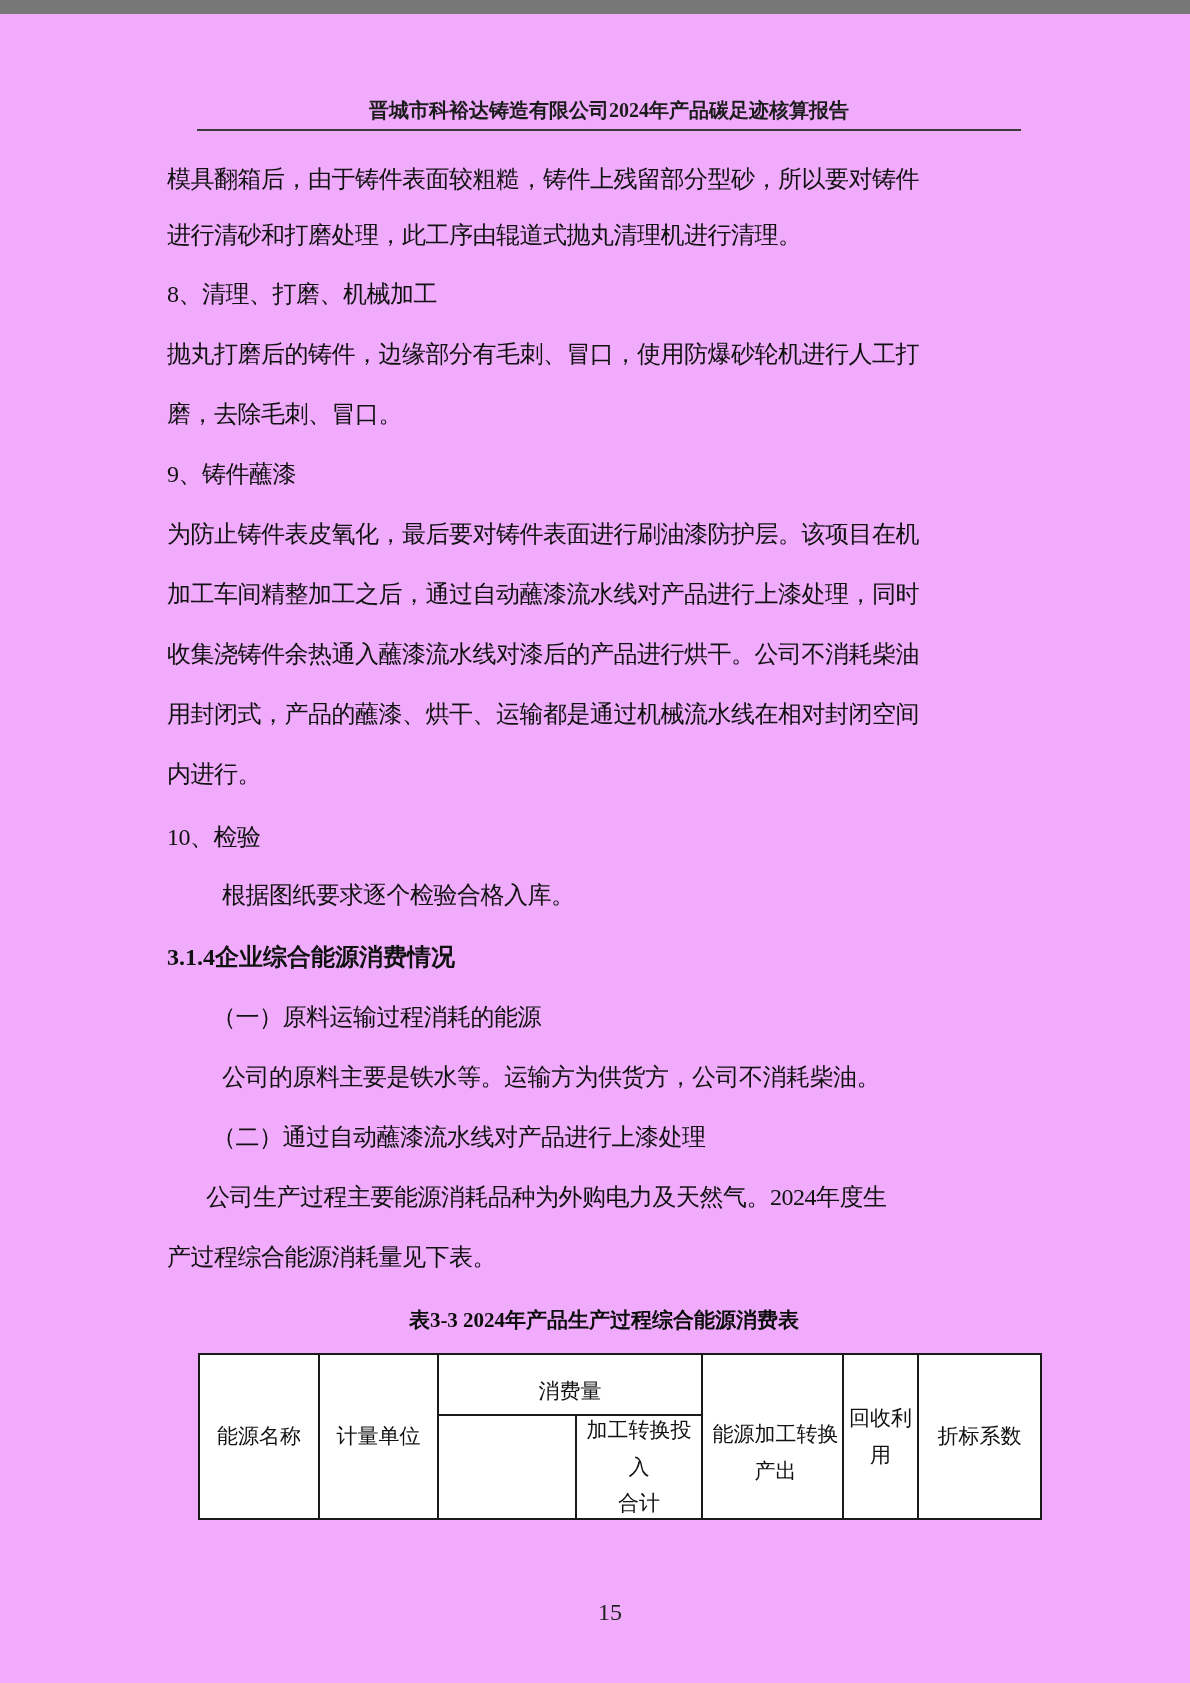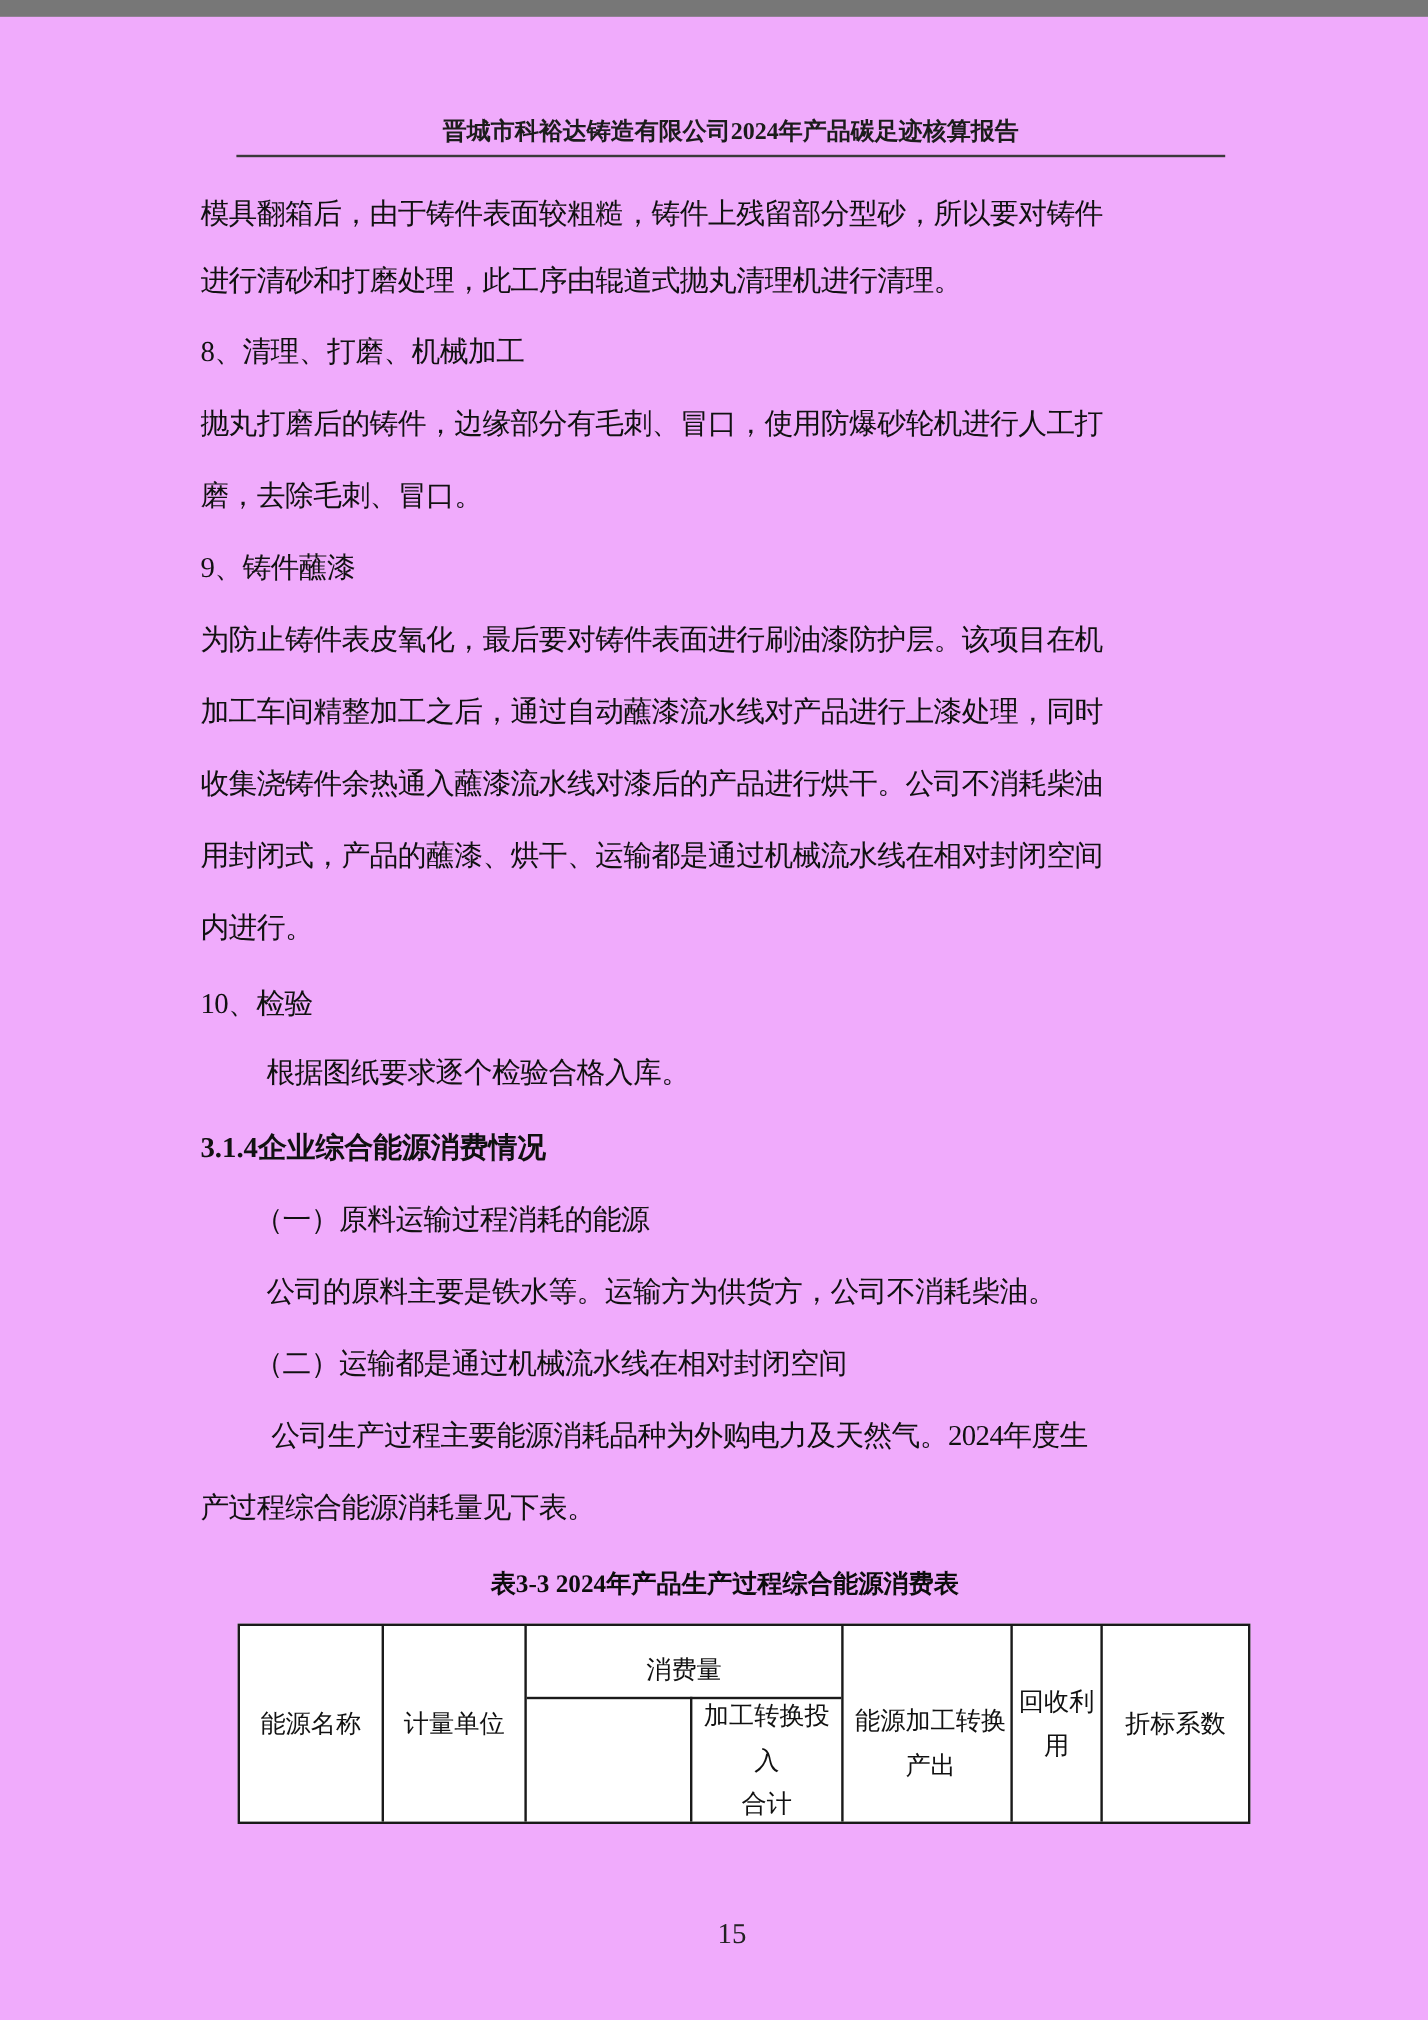--- a/index.html
+++ b/index.html
@@ -69,22 +69,22 @@
   <div class="bline" style="left:167px;top:507px">为防止铸件表皮氧化，最后要对铸件表面进行刷油漆防护层。该项目在机</div>
   <div class="bline" style="left:167px;top:567px">加工车间精整加工之后，通过自动蘸漆流水线对产品进行上漆处理，同时</div>
   <div class="bline" style="left:167px;top:627px">收集浇铸件余热通入蘸漆流水线对漆后的产品进行烘干。公司不消耗柴油</div>
   <div class="bline" style="left:167px;top:687px">用封闭式，产品的蘸漆、烘干、运输都是通过机械流水线在相对封闭空间</div>
   <div class="bline" style="left:167px;top:747px">内进行。</div>
   <div class="bline" style="left:167px;top:810px">10、检验</div>
   <div class="bline" style="left:222px;top:868px">根据图纸要求逐个检验合格入库。</div>
   <div class="bline bold" style="left:167px;top:930px">3.1.4企业综合能源消费情况</div>
   <div class="bline" style="left:212px;top:990px">（一）原料运输过程消耗的能源</div>
   <div class="bline" style="left:222px;top:1050px">公司的原料主要是铁水等。运输方为供货方，公司不消耗柴油。</div>
-  <div class="bline" style="left:212px;top:1110px">（二）运输都是通过机械流水线在相对封闭空间</div>
-  <div class="bline" style="left:226px;top:1170px">公司生产过程主要能源消耗品种为外购电力及天然气。2024年度生</div>
+  <div class="bline" style="left:212px;top:1110px">（二）通过自动蘸漆流水线对产品进行上漆处理</div>
+  <div class="bline" style="left:206px;top:1170px">公司生产过程主要能源消耗品种为外购电力及天然气。2024年度生</div>
   <div class="bline" style="left:167px;top:1230px">产过程综合能源消耗量见下表。</div>
 
   <div class="tbl-title">表3-3  2024年产品生产过程综合能源消费表</div>
 
   <div class="tbl">
 
     <div class="vline" style="left:118px;top:0;width:2px;height:163px"></div>
     <div class="vline" style="left:237px;top:0;width:2px;height:163px"></div>
     <div class="vline" style="left:375px;top:59px;width:2px;height:104px"></div>
     <div class="vline" style="left:501px;top:0;width:2px;height:163px"></div>

